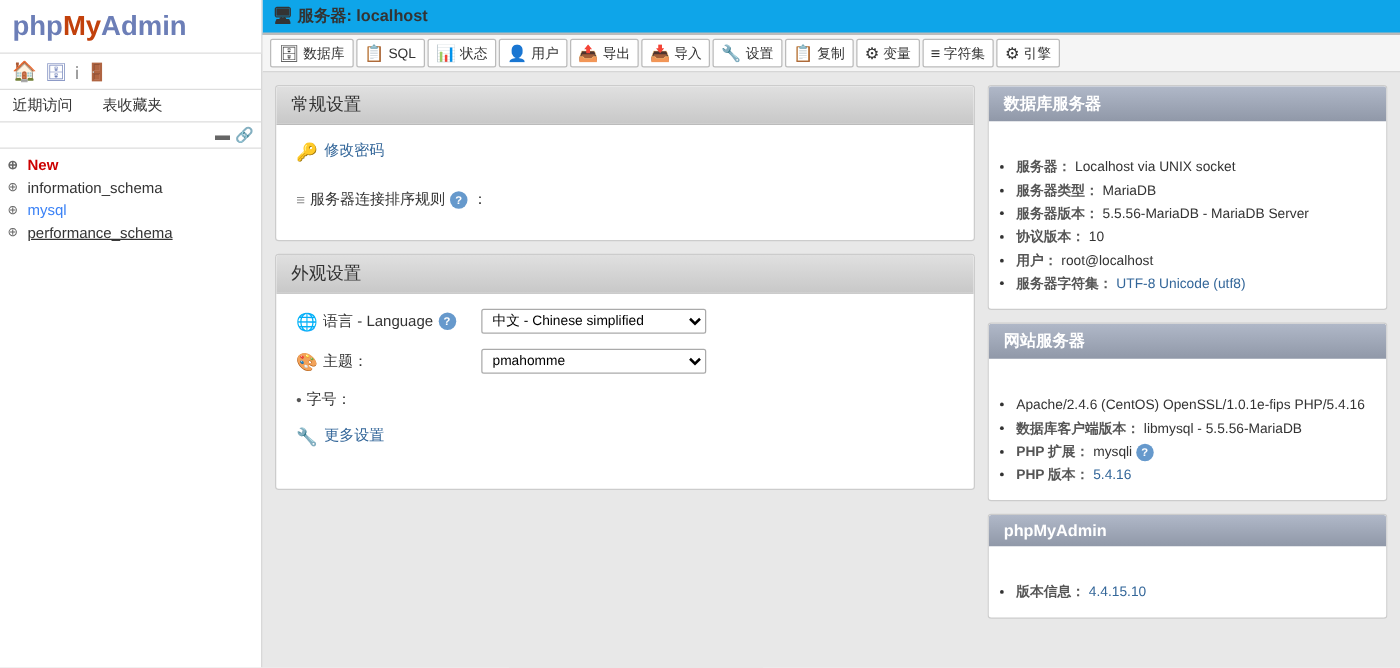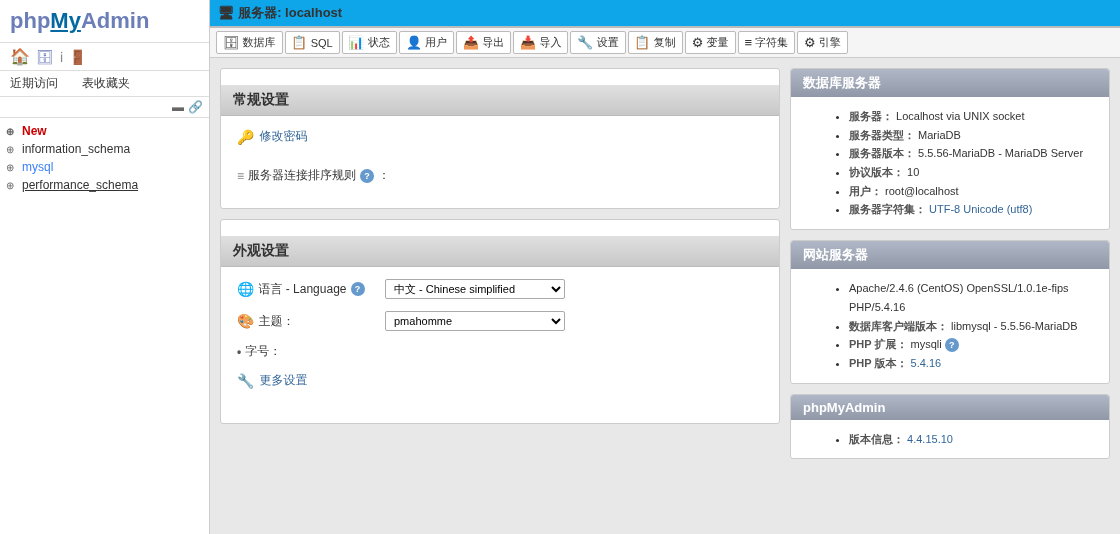--- a/index.html
+++ b/index.html
@@ -17,21 +17,21 @@
     .sidebar-logo {
       padding: 8px 10px;
       background: #fff;
       border-bottom: 1px solid #ddd;
     }
     .sidebar-logo .logo-text {
       font-size: 22px;
       font-weight: bold;
     }
     .logo-php { color: #6c7eb7; }
-    .logo-my { color: #0369a1; text-decoration: underline; }
+    .logo-my { color: #c2410c; }
     .logo-admin { color: #6c7eb7; }
     .sidebar-icons {
       display: flex;
       align-items: center;
       gap: 6px;
       padding: 4px 10px;
       border-bottom: 1px solid #ddd;
     }
     .icon-home { color: #d4821a; font-size: 16px; }
     .icon-db { color: #6c7eb7; font-size: 14px; }
@@ -155,24 +155,23 @@
     .card {
       background: #fff;
       border: 1px solid #ccc;
       border-radius: 3px;
       overflow: hidden;
     }
     .card-header {
       background: linear-gradient(to bottom, #e0e0e0, #c8c8c8);
       padding: 6px 12px;
       font-size: 14px;
-      font-weight: bold;
+      font-weight: normal;
       color: #333;
       border-bottom: 1px solid #bbb;
-      margin-top: 16px;
     }
     .card-body {
       padding: 12px 16px;
     }
 
     .form-row {
       display: flex;
       align-items: center;
       gap: 8px;
       margin-bottom: 12px;
@@ -187,24 +186,23 @@
     .form-row select {
       padding: 2px 4px;
       border: 1px solid #aaa;
       border-radius: 2px;
       font-size: 11px;
       background: #fff;
       min-width: 180px;
     }
     .info-list {
       list-style: disc;
-      padding: 10px 10px 10px 22px;
+      padding: 28px 10px 10px 22px;
       font-size: 11px;
       line-height: 1.7;
-      margin-left: 36px;
     }
     .info-list li { color: #333; }
     .info-list li strong { color: #555; }
     .info-list li .val-blue { color: #369; }
 
     .help-icon {
       display: inline-block;
       width: 14px;
       height: 14px;
       background: #6699cc;

